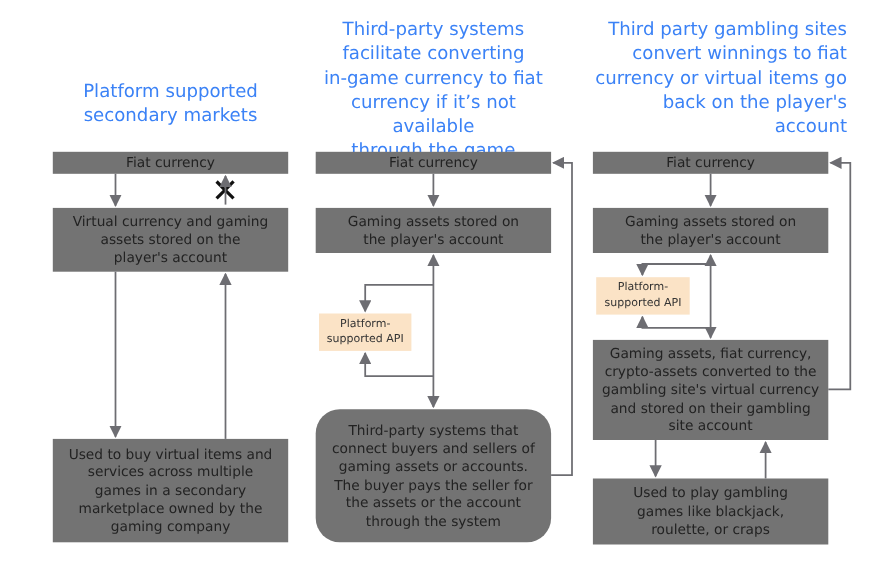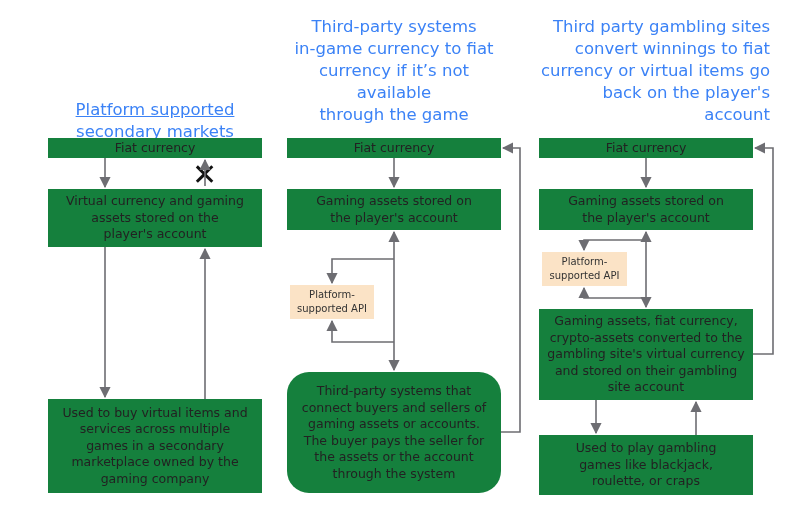--- a/index.html
+++ b/index.html
@@ -1,39 +1,40 @@
 <!DOCTYPE html>
 <html><head>
 <meta charset="utf-8">
 <style>
   html, body { margin:0; padding:0; background:#ffffff; }
   body { width:800px; height:524px; position:relative; overflow:hidden;
          font-family:"DejaVu Sans", sans-serif; color:#1a1a1a; }
   .title { position:absolute; text-align:center; font-size:16.5px; line-height:22px; color:#3b82f6; }
-  .box { position:absolute; background:#15803d; display:flex; align-items:center; justify-content:center;
+  .box { position:absolute; background:#737373; display:flex; align-items:center; justify-content:center;
          text-align:center; font-size:12.5px; line-height:16.5px; color:#222; box-sizing:border-box; padding:0 6px; }
   .api { position:absolute; background:#fbe3c6; display:flex; align-items:center; justify-content:center;
          text-align:center; font-size:10px; line-height:14px; color:#333; }
   svg.arrows { position:absolute; left:0; top:0; }
   .xmark { position:absolute; font-size:30px; line-height:30px; font-weight:bold; color:#111; }
 </style>
 </head>
 <body>
 
-<div class="title" style="left:48px; top:99px; width:214px;text-decoration:underline;">
+<div class="title" style="left:48px; top:72px; width:214px;">
   <div>Platform supported</div>
   <div>secondary markets</div>
 </div>
 <div class="box" style="left:48px; top:138px; width:214px; height:20px;">Fiat currency</div>
 <div class="box" style="left:48px; top:189px; width:214px; height:58px; padding:0 18px;">Virtual currency and gaming assets stored on the player's account</div>
 <div class="box" style="left:48px; top:399px; width:214px; height:94px; padding:0 12px;">Used to buy virtual items and services across multiple games in a secondary marketplace owned by the gaming company</div>
 <div class="xmark" style="left:192px; top:160px;">✕</div>
 
 <div class="title" style="left:282px; top:16px; width:224px;">
   <div>Third-party systems</div>
+  <div>facilitate converting</div>
   <div>in-game currency to fiat</div>
   <div>currency if it’s not available</div>
   <div>through the game</div>
 </div>
 <div class="box" style="left:287px; top:138px; width:214px; height:20px;">Fiat currency</div>
 <div class="box" style="left:287px; top:189px; width:214px; height:41px; padding:0 22px;">Gaming assets stored on the player's account</div>
 <div class="api" style="left:290px; top:285px; width:84px; height:34px;">
   <div>
     <div>Platform-</div>
     <div>supported API</div>

